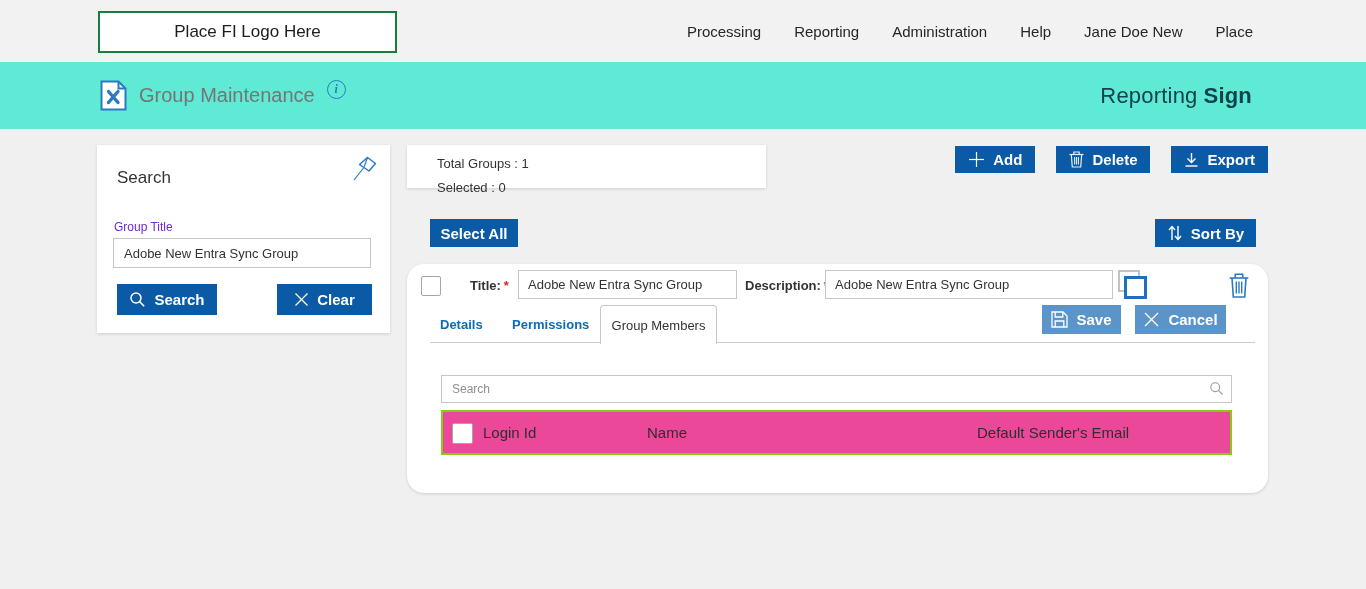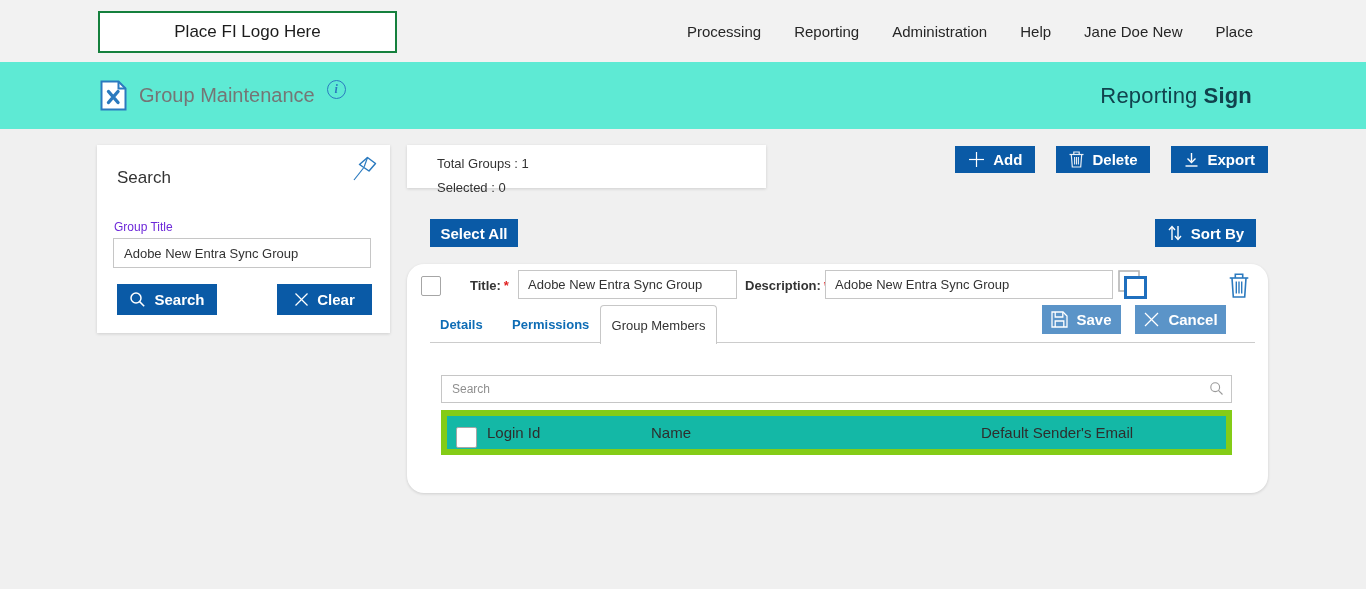--- a/index.html
+++ b/index.html
@@ -82,21 +82,21 @@
   .btn-light { background:#5b94c8; }
   .save-btn   { position:absolute; left:635px; top:41px; width:79px; height:29px; z-index:3; }
   .cancel-btn { position:absolute; left:728px; top:41px; width:91px; height:29px; z-index:3; }
 
   
   .members-search { position:absolute; left:34px; top:111px; width:791px; height:28px;
                     padding:0 30px 0 10px; font-size:12px; }
   .members-search::placeholder { color:#8f8f8f; opacity:1; }
   .members-search-icon { position:absolute; left:802px; top:117px; }
   .members-table-header { position:absolute; left:34px; top:146px; width:791px; height:45px;
-                          border:6px solid #84cc16; background:#14b8a6; }
+                          border:2px solid #84cc16; background:#ec4899; }
   .members-table-header .checkbox { position:absolute; left:9px; top:11px; width:21px; height:21px; }
   .col-head { position:absolute; top:0; bottom:0; display:flex; align-items:center;
               font-size:15px; color:#2e2e2e; }
   .col-login { left:40px; } .col-name { left:204px; } .col-email { left:534px; }
 
   svg { display:block; }
 </style>
 </head>
 <body>
 

